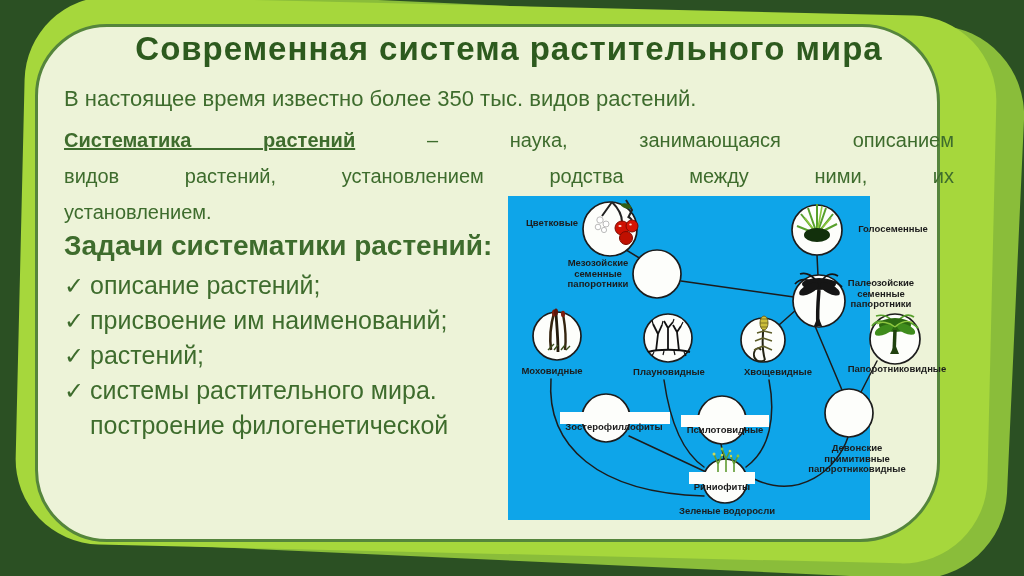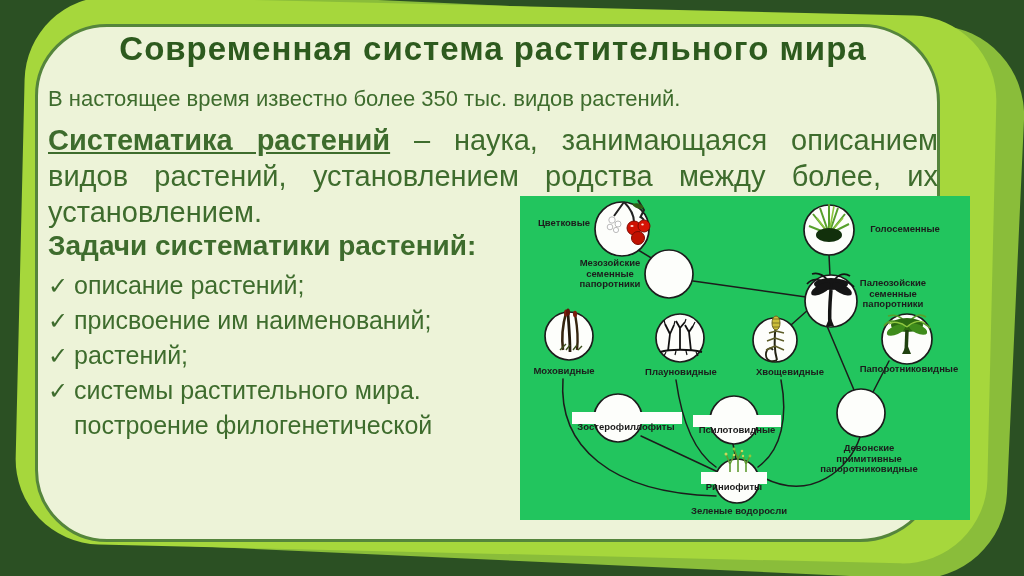--- a/index.html
+++ b/index.html
@@ -7,55 +7,55 @@
          font-family:"Liberation Sans",sans-serif;}
   .bg{position:absolute;inset:0;background:var(--bg);}
   .lime{position:absolute;}
   .lime-b{left:80px;top:8px;width:936px;height:554px;border-radius:90px;
           background:var(--band-mid);transform:rotate(2.6deg);}
   .lime-a{left:20px;top:6px;width:972px;height:548px;border-radius:85px;
           background:var(--band-bright);transform:rotate(1.35deg);}
   .panel{position:absolute;left:35px;top:24px;width:905px;height:518px;
          box-sizing:border-box;background:var(--panel);
          border:3px solid var(--panel-border);border-radius:72px 78px 80px 72px;}
-  .content{position:absolute;left:48px;top:30px;width:890px;color:var(--body);}
+  .content{position:absolute;left:64px;top:30px;width:890px;color:var(--body);}
   h1.title{margin:0 0 18px 0;font-size:33px;font-weight:bold;letter-spacing:1px;
            text-align:center;color:var(--title);}
   .intro{margin:0 0 10px 0;font-size:22px;}
-  .para{font-size:29px;line-height:36px;}
+  .para{font-size:20px;line-height:36px;}
   .jline{text-align:justify;text-align-last:justify;}
   .jline.last{text-align-last:left;}
   .term{font-weight:bold;text-decoration:underline;}
   .tasks-heading{font-size:28px;font-weight:bold;}
   ul.tasks{list-style:none;margin:6px 0 0 0;padding:0;width:452px;
            font-size:25px;line-height:35px;}
   ul.tasks li{display:flex;align-items:flex-start;}
   ul.tasks .check{width:26px;flex:0 0 26px;font-size:24px;}
   ul.tasks .lines span{display:block;}
-  .diagram-box{position:absolute;left:520px;top:196px;width:450px;height:324px;
-               background:#22c55e;}
+  .diagram-box{position:absolute;left:508px;top:196px;width:362px;height:324px;
+               background:#0ea5e9;}
   .diagram-box svg text{font-family:"Liberation Sans",sans-serif;font-size:9.5px;
                font-weight:bold;fill:var(--ink);}
 </style>
 </head>
 <body>
 
 <div class="stage" style="--bg: #2b5023; --band-bright: #a6d73c; --band-mid: #8abd3a; --panel: #edf3d8; --panel-border: #55853c; --title: #2d5a1e; --body: #3e6c2d; --ink: #1c1c1c;">
   <div class="bg"></div>
   <div class="lime lime-b"></div>
   <div class="lime lime-a"></div>
   <div class="panel"></div>
 
   <div class="content">
     <h1 class="title">Современная система растительного мира</h1>
     <p class="intro">В настоящее время известно более 350 тыс. видов растений.</p>
 
     <div class="para">
       <div class="jline"><span class="term">Систематика растений</span> <span>– наука, занимающаяся описанием</span></div>
-      <div class="jline">видов растений, установлением родства между более, их</div>
+      <div class="jline">видов растений, установлением родства между ними, их</div>
       <div class="jline last">установлением.</div>
     </div>
 
     <div class="tasks-heading">Задачи систематики растений:</div>
     <ul class="tasks">
         <li>
           <span class="check">✓</span>
           <span class="lines">
             <span>описание растений;</span>
           </span>

